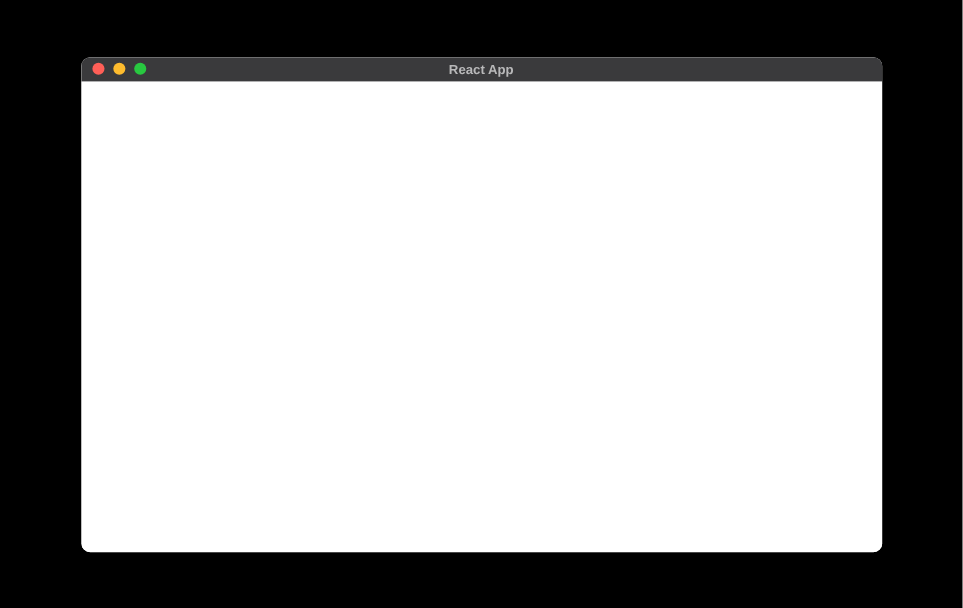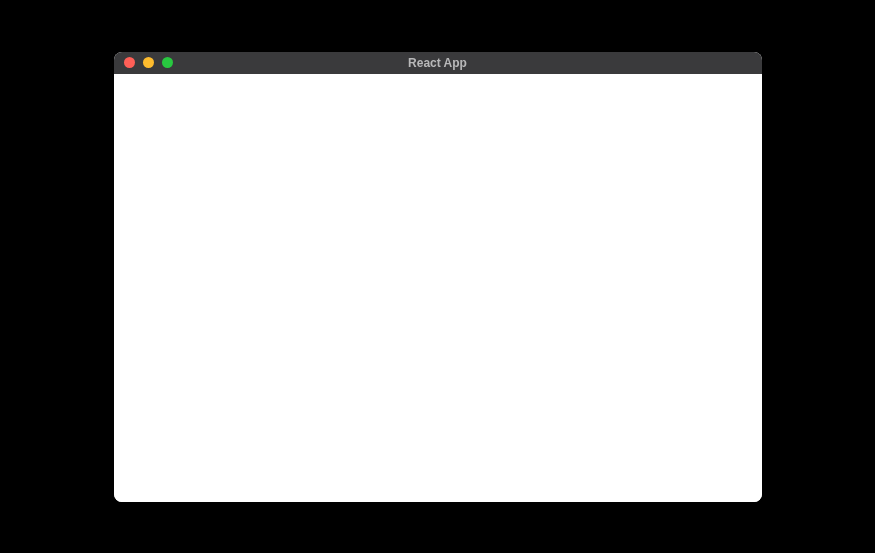--- a/index.html
+++ b/index.html
@@ -10,21 +10,21 @@
     body {
       background: #000000;
       width: 875px;
       height: 553px;
       display: flex;
       align-items: center;
       justify-content: center;
       font-family: -apple-system, BlinkMacSystemFont, "Segoe UI", Helvetica, Arial, sans-serif;
     }
     .window {
-      width: 648px;
+      width: 728px;
       height: 450px;
       background: #ffffff;
       border-radius: 8px;
       overflow: hidden;
       box-shadow: 0 10px 40px rgba(0,0,0,0.5);
       display: flex;
       flex-direction: column;
     }
     .titlebar {
       height: 22px;

